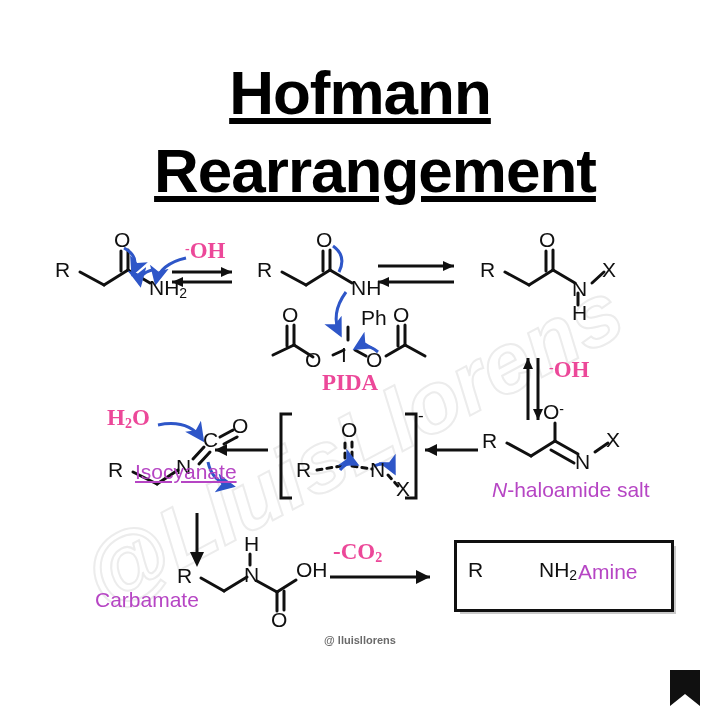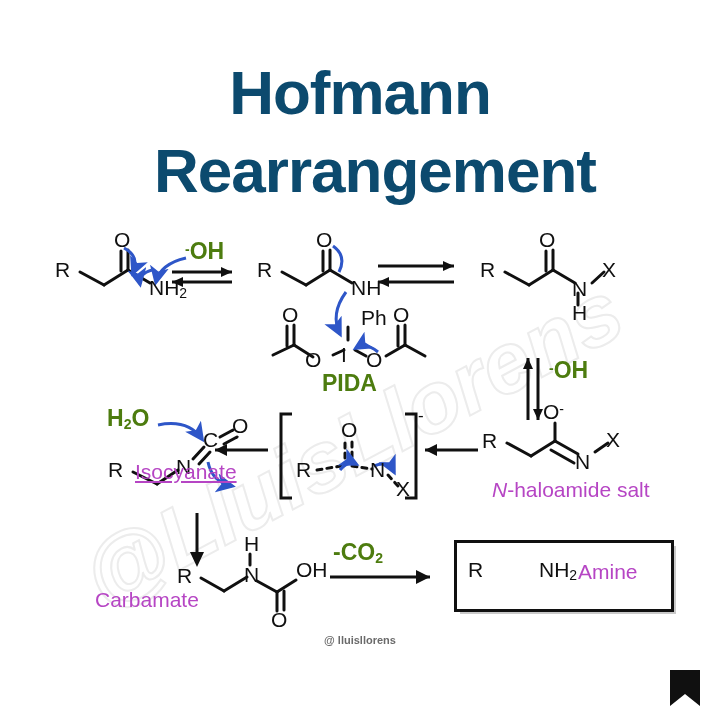--- a/index.html
+++ b/index.html
@@ -7,22 +7,23 @@
     width:720px;height:720px;
     background:#ffffff;
     font-family:"Liberation Sans", sans-serif;
     position:relative;overflow:hidden;
   }
   #stage{position:absolute;left:0;top:0;width:720px;height:720px;}
 
   
   .title{
     position:absolute;left:0;right:0;text-align:center;
-    color:#0c4a6e;font-weight:bold;letter-spacing:-1px;
+    color:#000000;font-weight:bold;letter-spacing:-1px;
     line-height:1.0;
+    text-decoration:underline;
   }
   #title-line1{top:62px;font-size:62px;}
   #title-line2{top:140px;font-size:62px;padding-left:30px;}
 
   
   .watermark{
     position:absolute;
     color:transparent;
     -webkit-text-stroke:2px #ececec;
     font-size:86px;font-style:italic;font-weight:bold;
@@ -45,21 +46,21 @@
   .sup{font-size:14px;vertical-align:5px;}
 
   .lbl{
     position:absolute;white-space:nowrap;
     font-size:21px;font-weight:500;
   }
   .lbl-magenta{color:#b645c4;}
 
   .reag{
     position:absolute;white-space:nowrap;
-    color:#4d7c0f;font-size:23px;font-weight:bold;
+    color:#ec4899;font-size:23px;font-weight:bold;font-family:Liberation Serif, serif;
   }
 
   
   .product-box{
     position:absolute;border:3px solid #101010;background:#ffffff;
   }
   .product-shadow{position:absolute;background:#c9c9c9;}
 
   
   .credit{

